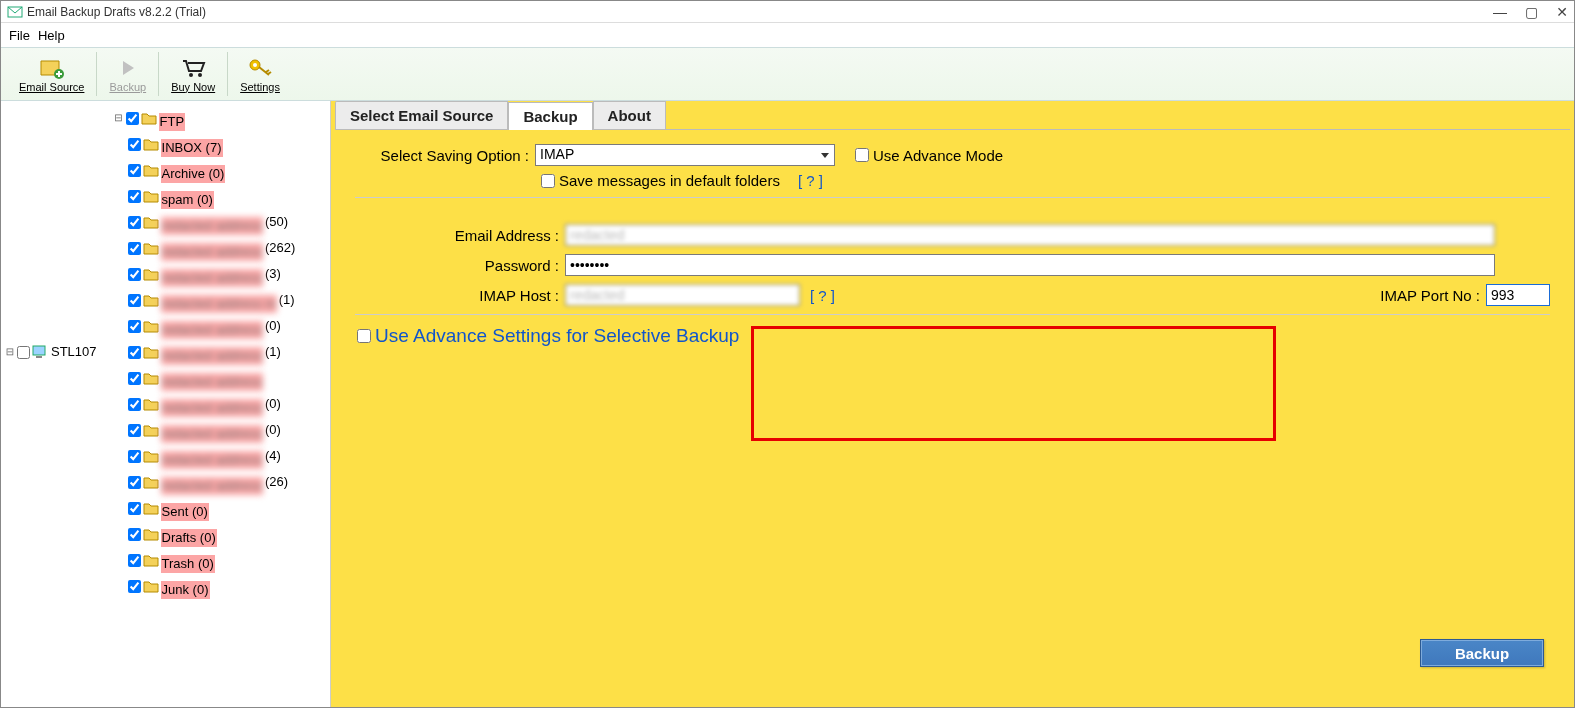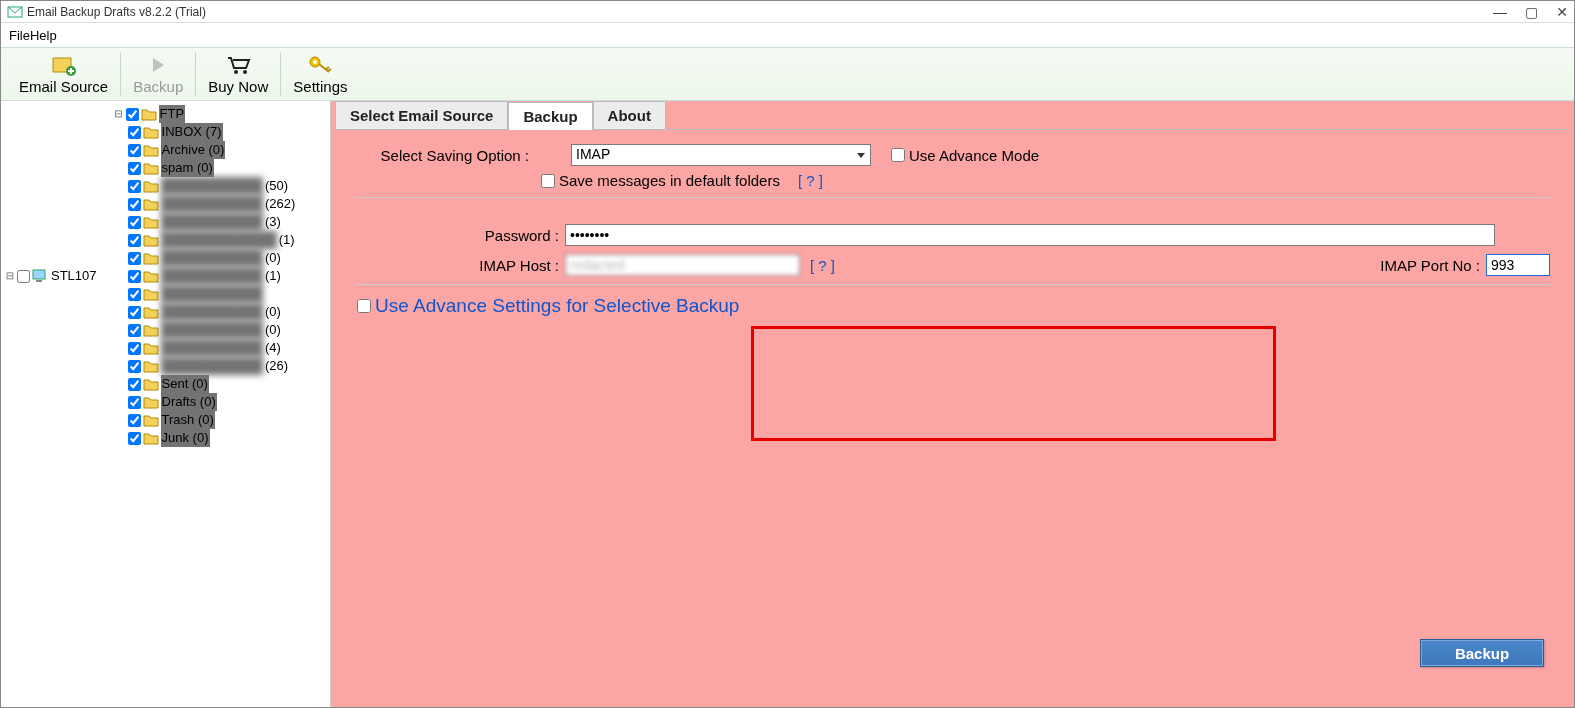--- a/index.html
+++ b/index.html
@@ -6,61 +6,61 @@
 body { font-family: "Segoe UI", Tahoma, sans-serif; font-size: 13px; color: #000; background: #fff; width: 1575px; height: 708px; overflow: hidden; position: relative; border: 1px solid #888; }
 
 
 .titlebar { height: 22px; display: flex; align-items: center; padding: 0 6px; background: #fff; border-bottom: 1px solid #ddd; }
 .titlebar .app-icon { width: 16px; height: 16px; margin-right: 4px; }
 .titlebar .title { font-size: 12px; color: #333; }
 .titlebar .win-controls { margin-left: auto; display: flex; gap: 18px; font-size: 14px; color: #444; }
 .titlebar .win-controls span { cursor: pointer; }
 
 
-.menubar { height: 24px; display: flex; align-items: center; padding: 0 8px; gap: 0; background: #fff; font-size: 13px; }
+.menubar { height: 24px; display: flex; align-items: center; padding: 0 8px; gap: 8px; background: #fff; font-size: 13px; }
 .menubar span { cursor: pointer; }
 
 
 .toolbar { height: 54px; display: flex; align-items: center; background: linear-gradient(#f4faf3, #edf7eb); border-top: 1px solid #cdd; border-bottom: 1px solid #cdd; padding: 0 8px; }
 .toolbar .tool { display: flex; flex-direction: column; align-items: center; justify-content: center; padding: 2px 10px; cursor: pointer; }
 .toolbar .tool .ticon { width: 28px; height: 24px; display:flex; align-items:center; justify-content:center; }
-.toolbar .tool .tlabel { font-size: 15px; margin-top: 1px; }
+.toolbar .tool .tlabel { font-size: 11px; margin-top: 1px; text-decoration: underline; }
 .toolbar .sep { width: 1px; height: 44px; background: #c8d8c8; margin: 0 2px; }
 .toolbar .disabled { color: #9a9a9a; }
 
 
 .main { display: flex; height: calc(100% - 100px); }
 .sidebar { width: 330px; border-right: 1px solid #ccc; overflow: hidden; background: #fff; padding: 4px 0; }
-.content { flex: 1; background: #fca5a5; position: relative; }
+.content { flex: 1; background: #fde047; position: relative; }
 
 
 .tree { font-size: 13px; line-height: 18px; }
 .tree ul { list-style: none; padding-left: 14px; }
 .tree li { white-space: nowrap; display: flex; align-items: center; gap: 2px; }
 .tree li.folder > .row { display: flex; align-items: center; gap: 2px; }
 .tree .expander { width: 10px; text-align: center; color: #666; font-size: 10px; cursor: pointer; }
 .tree input[type=checkbox] { width: 13px; height: 13px; }
 .tree .ficon { width: 16px; height: 14px; display:inline-flex; align-items:center; justify-content:center; }
 .tree .name { padding: 0 1px; }
 .tree .name.blur { filter: blur(3px); color: #777; }
-.tree li.root2 .name { background: #737373; }
+.tree li.root2 .name { background: #fca5a5; margin-top: 8px; }
 
 
 .tabs { display: flex; border-bottom: 1px solid #bbb; margin: 0 4px 0 4px; }
 .tabs .tab { padding: 5px 14px; font-size: 15px; font-weight: 600; color: #222; border: 1px solid #bbb; border-bottom: none; background: #eee; margin-right: 0; cursor: pointer; }
 .tabs .tab.active { background: #fff; position: relative; top: 1px; }
 .tabs .tab:first-child { border-top-left-radius: 2px; }
 .tabs .tab:not(.active) { background: #ececec; }
 
 
 .form-area { padding: 14px 24px; font-size: 15px; }
 .row-line { display: flex; align-items: center; margin-bottom: 6px; }
 .lbl { text-align: right; padding-right: 6px; }
 .select { width: 300px; height: 22px; border: 1px solid #7a7a7a; padding: 1px 4px; background: #fff; font-size: 14px; }
-.select-wrap { position: relative; display: inline-block; margin-left: 36px; }
+.select-wrap { position: relative; display: inline-block; }
 .select-wrap::after { content: ''; position: absolute; right: 6px; top: 9px; border-left: 4px solid transparent; border-right: 4px solid transparent; border-top: 5px solid #333; }
 .chk { width: 14px; height: 14px; margin-right: 4px; }
 .help-link { color: #1155cc; cursor: pointer; margin-left: 18px; }
 
 .form-box { margin-top: 26px; margin-left: 40px; }
 .form-box .frow { display: flex; align-items: center; margin-bottom: 8px; }
 .form-box .flbl { width: 170px; text-align: right; padding-right: 6px; font-size: 15px; }
 .form-box input[type=text], .form-box input[type=password] { height: 22px; border: 1px solid #7a7a7a; padding: 1px 4px; font-size: 14px; background: #fff; }
 .email-input { width: 930px; }
 .host-input { width: 235px; }
@@ -376,20 +376,24 @@
       <div class="row-line" style="margin-left:186px">
         <input type="checkbox" class="chk" style="">
         <span>Save messages in default folders</span>
         <span class="help-link">[ ? ]</span>
       </div>
 
       <div class="hr"></div>
 
       <div class="form-box">
         <div class="frow">
+          <span class="flbl">Email Address :</span>
+          <input type="text" class="email-input" style="color: rgb(187, 187, 187); filter: blur(2px);" value="redacted">
+        </div>
+        <div class="frow">
           <span class="flbl">Password :</span>
           <input type="text" class="email-input" value="••••••••" style="">
         </div>
         <div class="frow">
           <span class="flbl">IMAP Host :</span>
           <input type="text" class="host-input" style="color: rgb(187, 187, 187); filter: blur(2px);" value="redacted">
           <span class="help-link" style="margin-left:10px">[ ? ]</span>
           <span class="port-lbl">IMAP Port No :</span>
           <input type="text" class="port-input" value="993" style="">
         </div>

